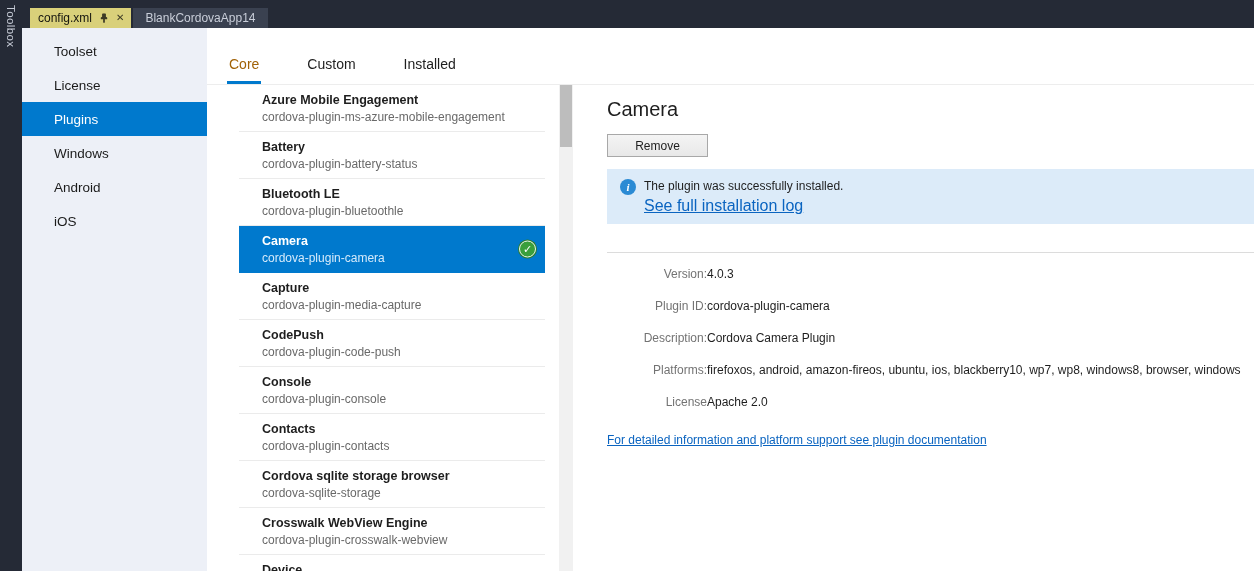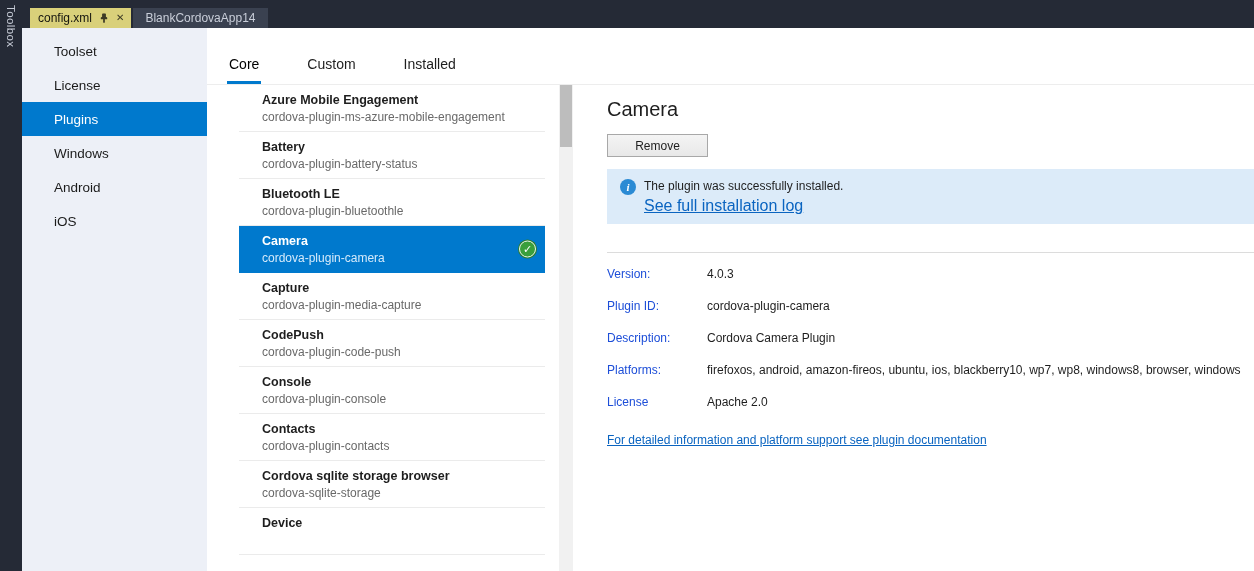--- a/index.html
+++ b/index.html
@@ -22,21 +22,21 @@
 
   
   .sidebar { position:absolute; top:28px; left:22px; width:185px; bottom:0; background:#edf0f7; padding-top:6px; z-index:2; }
   .side-item { height:34px; display:flex; align-items:center; padding-left:32px; font-size:13.5px; color:#1b1b1b; cursor:default; }
   .side-item.selected { background:#0079cd; color:#fff; }
 
   
   .main { position:absolute; top:28px; left:207px; right:0; bottom:0; background:#fff; display:flex; flex-direction:column; }
   .main-tabs { height:57px; flex:none; display:flex; align-items:flex-end; padding-left:20px; gap:44px; border-bottom:1px solid #ededed; }
   .main-tab { font-size:14px; color:#1e1e1e; padding:0 2px 9px 2px; border-bottom:3px solid transparent; cursor:default; }
-  .main-tab.selected { color:#000000; border-bottom-color:#0079cd; }
+  .main-tab.selected { color:#a16207; border-bottom-color:#0079cd; }
 
   .content { flex:1; display:flex; min-height:0;margin-left:32px; }
 
   
   .list-col { width:306px; flex:none; overflow:hidden; }
   .plugin-item { position:relative; height:47px; padding:7px 28px 0 23px; border-bottom:1px solid #ebebeb; cursor:default; }
   .p-name { font-size:12.5px; font-weight:bold; color:#1e1e1e; line-height:16px; white-space:nowrap; }
   .p-id { font-size:12px; color:#696969; line-height:16px; margin-top:1px; white-space:nowrap; }
   .plugin-item.selected { background:#0079cd; border-bottom-color:#0079cd; }
   .plugin-item.selected .p-name { color:#fff; }
@@ -51,21 +51,21 @@
   .detail { flex:1; min-width:0; padding:10px 0 0 34px; }
   .detail-title { font-size:20px; font-weight:400; color:#1e1e1e; margin-top:3px; }
   .remove-btn { display:block; margin-top:13px; width:101px; height:23px; font-size:12px; font-family:inherit; color:#1e1e1e; background:linear-gradient(#f4f4f4,#e8e8e8); border:1px solid #a8a8a8; cursor:default; }
   .info-banner { margin-top:12px; background:#dcebf9; padding:9px 12px 9px 13px; display:flex; gap:8px; align-items:flex-start; }
   .info-icon { flex:none; width:16px; height:16px; margin-top:1px; border-radius:50%; background:#2a8ad4; color:#fff; font-size:11px; line-height:16px; text-align:center; font-weight:bold; font-style:italic; font-family:"Liberation Serif", serif; }
   .info-text { font-size:12px; color:#1e1e1e; line-height:16px; }
   .info-link { display:inline-block; margin-top:3px; color:#0a64c0; text-decoration:underline; font-size:16px; cursor:pointer; }
   .sep { border-top:1px solid #dcdcdc; margin-top:28px; }
   .fields { margin-top:14px; }
   .field-row { display:flex; margin-bottom:17px; font-size:12px; line-height:15px; }
-  .field-label { width:100px; flex:none; color:#1d4ed8; }
+  .field-label { width:100px; flex:none; color:#737373;text-align:right; }
   .field-value { color:#1e1e1e; white-space:nowrap; }
   .doc-link { display:inline-block; margin-top:6px; font-size:12px; color:#0a64c0; text-decoration:underline; cursor:pointer; }
 </style>
 </head>
 <body>
 
 <div class="app">
 
   <div class="titlebar">
     <div class="doc-tabs">
@@ -142,20 +142,24 @@
         </div>
         <div class="plugin-item">
           <div class="p-name">Contacts</div>
           <div class="p-id">cordova-plugin-contacts</div>
         </div>
         <div class="plugin-item">
           <div class="p-name">Cordova sqlite storage browser</div>
           <div class="p-id">cordova-sqlite-storage</div>
         </div>
         <div class="plugin-item">
+          <div class="p-name">Crosswalk WebView Engine</div>
+          <div class="p-id">cordova-plugin-crosswalk-webview</div>
+        </div>
+        <div class="plugin-item">
           <div class="p-name">Device</div>
           <div class="p-id"></div>
         </div>
       </div>
 
       <div class="scroll-col">
         <div class="scroll-thumb"></div>
       </div>
 
       <div class="detail">

